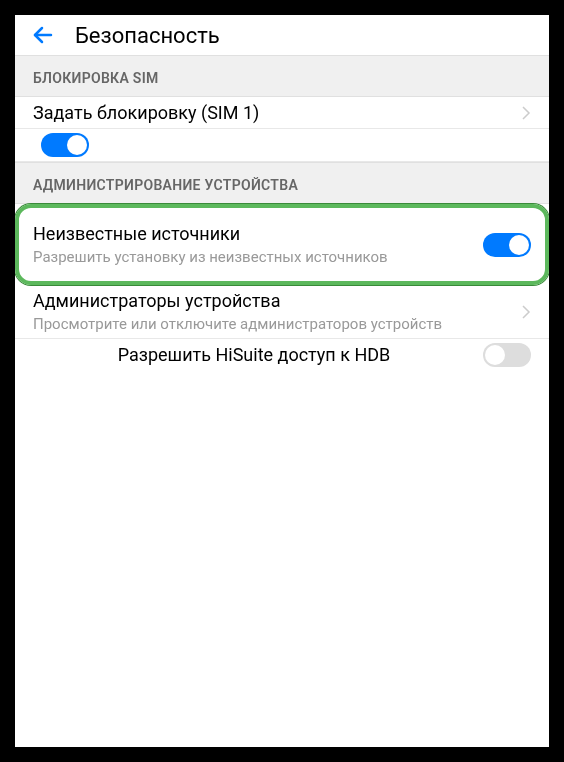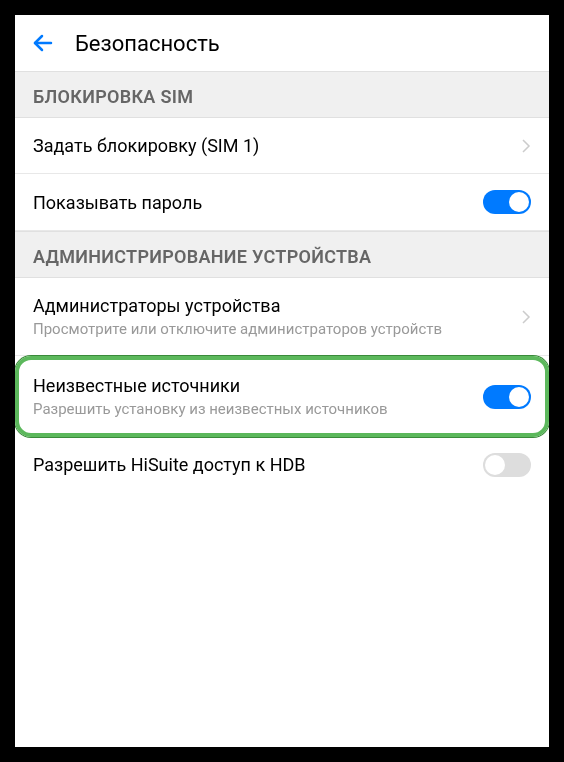--- a/index.html
+++ b/index.html
@@ -18,47 +18,47 @@
       background: #fff;
       margin: 15px;
       width: 534px;
       height: 732px;
       overflow: hidden;
     }
     .header {
       display: flex;
       align-items: center;
       padding: 14px 16px;
-      height: 56px;
+      height: 40px;
     }
     .back-arrow {
       width: 24px;
       height: 24px;
       margin-right: 20px;
       cursor: pointer;
     }
     .header-title {
       font-size: 22px;
       color: #000;
       font-weight: 400;
     }
     .section-header {
       background: #f0f0f0;
       padding: 14px 18px 10px;
-      font-size: 18px;
+      font-size: 14px;
       font-weight: 600;
       color: #666;
       letter-spacing: 0.3px;
       border-top: 1px solid #e0e0e0;
       border-bottom: 1px solid #e0e0e0;
     }
     .row {
       display: flex;
       align-items: center;
-      padding: 16px 18px;
+      padding: 4px 18px;
       border-bottom: 1px solid #e8e8e8;
       position: relative;
     }
     .row-content {
       flex: 1;
     }
     .row-title {
       font-size: 18px;
       color: #000;
       line-height: 1.3;
@@ -133,52 +133,49 @@
     <div class="row-content">
       <div class="row-title">Задать блокировку (SIM 1)</div>
     </div>
     <svg class="chevron" viewBox="0 0 10 16" fill="none" stroke="#ccc" stroke-width="1.5">
       <polyline points="2 2 8 8 2 14"></polyline>
     </svg>
   </div>
 
 
   <div class="row">
-    <div class="row-content">
-      <div class="row-title">Показывать пароль</div>
-    </div>
     <div class="toggle on">
       <div class="toggle-knob"></div>
     </div>
   </div>
 
   <div class="section-header">АДМИНИСТРИРОВАНИЕ УСТРОЙСТВА</div>
+
+  <div class="row highlighted-row">
+    <div class="row-content">
+      <div class="row-title">Неизвестные источники</div>
+      <div class="row-subtitle">Разрешить установку из неизвестных источников</div>
+    </div>
+    <div class="toggle on">
+      <div class="toggle-knob"></div>
+    </div>
+  </div>
 
   <div class="row">
     <div class="row-content">
       <div class="row-title">Администраторы устройства</div>
       <div class="row-subtitle">Просмотрите или отключите администраторов устройств</div>
     </div>
     <svg class="chevron" viewBox="0 0 10 16" fill="none" stroke="#ccc" stroke-width="1.5">
       <polyline points="2 2 8 8 2 14"></polyline>
     </svg>
   </div>
 
-  <div class="row highlighted-row">
-    <div class="row-content">
-      <div class="row-title">Неизвестные источники</div>
-      <div class="row-subtitle">Разрешить установку из неизвестных источников</div>
-    </div>
-    <div class="toggle on">
-      <div class="toggle-knob"></div>
-    </div>
-  </div>
 
-
-  <div class="row" style="border-bottom:none;">
+  <div class="row" style="border-bottom:none;text-align:center;">
     <div class="row-content">
       <div class="row-title">Разрешить HiSuite доступ к HDB</div>
     </div>
     <div class="toggle off">
       <div class="toggle-knob"></div>
     </div>
   </div>
 </div>
 
 </body></html>

